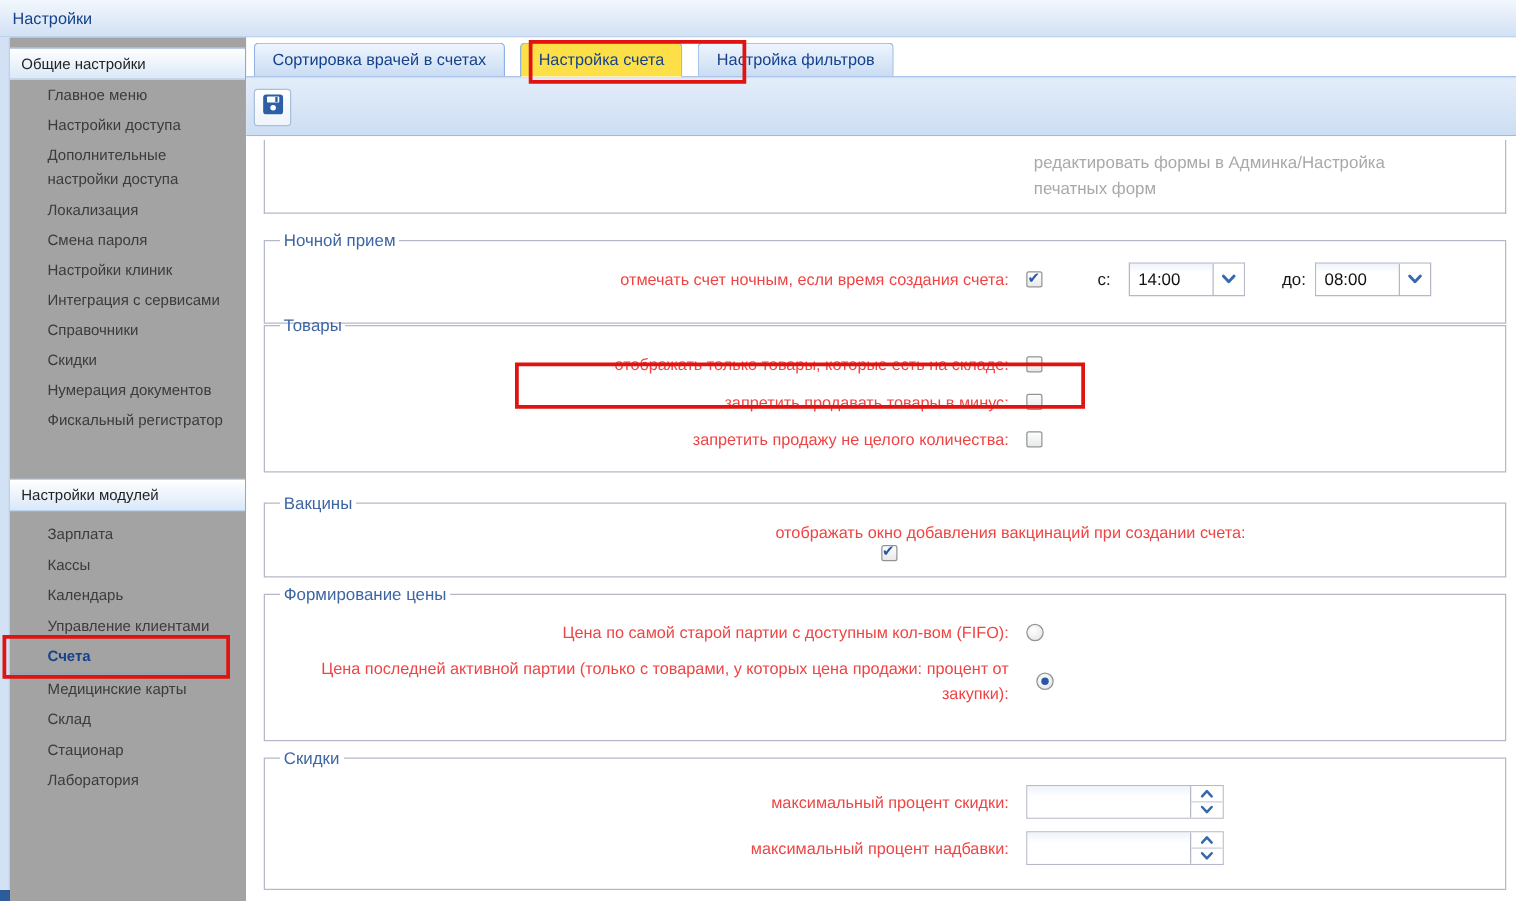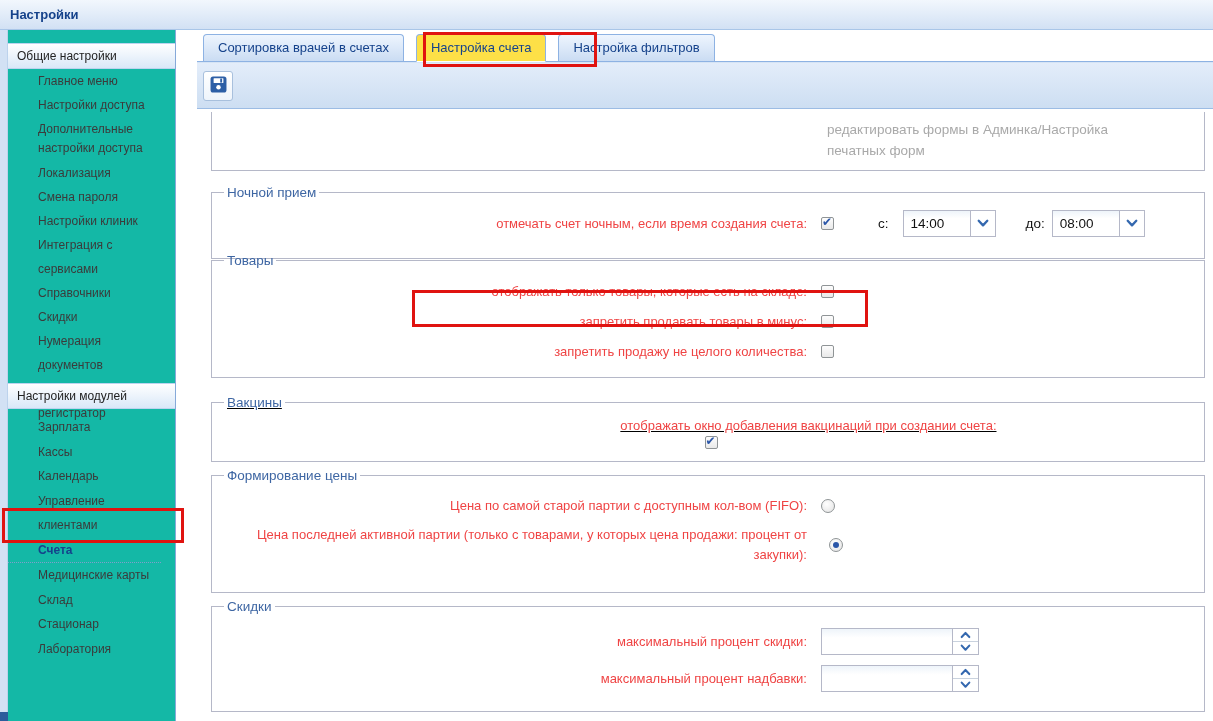--- a/index.html
+++ b/index.html
@@ -2,30 +2,30 @@
 <html><head>
 <meta charset="utf-8">
 <style>
   html,body{margin:0;padding:0;}
   .page{position:relative;width:1213px;height:721px;background:#ffffff;
         font-family:"Liberation Sans",sans-serif;overflow:hidden;}
 
   
   .titlebar{position:absolute;left:0;top:0;width:1213px;height:30px;box-sizing:border-box;
             background:linear-gradient(#f2f7fd,#d2e1f4);border-bottom:1px solid #a9c6e8;}
-  .titlebar .title{position:absolute;left:10px;top:7px;font-size:13px;font-weight:bold;color:#15428b;}
+  .titlebar .title{position:absolute;left:10px;top:7px;font-size:13px;font-weight:normal;color:#15428b;}
 
   
   .left-strip{position:absolute;left:0;top:30px;width:8px;height:683px;background:#d2e1f4;
               border-right:1px solid #bcd2ec;box-sizing:border-box;}
   .corner-block{position:absolute;left:0;top:712px;width:9px;height:9px;background:#2c5c9c;}
 
   
-  .sidebar{position:absolute;left:8px;top:30px;width:168px;height:691px;background:#14b8a6;
-           border-right:1px solid #86a9d9;box-sizing:border-box;padding-top:13px;}
+  .sidebar{position:absolute;left:8px;top:30px;width:189px;height:691px;background:#a3a3a3;
+           border-right:1px solid #86a9d9;box-sizing:border-box;padding-top:8px;}
   .acc-header{height:26px;line-height:25px;box-sizing:border-box;cursor:pointer;
               background:linear-gradient(#ffffff,#d9e8f8);
               border-top:1px solid #bdd4ef;border-bottom:1px solid #bdd4ef;
               padding-left:9px;font-size:12px;color:#232323;}
   .acc-item{padding:0 8px 0 30px;line-height:24px;font-size:12px;color:#3b3b3b;cursor:pointer;}
   .acc-item.two-line{line-height:19px;padding-top:3px;padding-bottom:3px;}
   .acc-item.checked{font-weight:bold;color:#15428b;border-bottom:1px dotted #7e9fcc;margin-right:14px;}
   .group2{position:absolute;top:353px;left:0;right:0;}
   .group2 .acc-item{line-height:24.5px;}
   .group2 .acc-items{padding-top:6px;}
@@ -50,21 +50,21 @@
 
   .formbody{position:absolute;left:0;top:79px;width:100%;height:612px;background:#fff;}
 
   
   fieldset{position:absolute;left:14px;width:994px;box-sizing:border-box;margin:0;
            border:1px solid #b5b8c8;padding:2px 10px 4px;}
   legend{font-size:13.5px;color:#3e66a3;padding:0 3px;margin-left:2px;}
   .fs0{top:3px;height:59px;border-top:none;}
   .fs1{top:76px;height:74px;}
   .fs2{top:144px;height:125px;}
-  .fs3{top:286px;height:67px;text-decoration:underline;}
+  .fs3{top:286px;height:67px;}
   .fs4{top:359px;height:125px;}
   .fs5{top:490px;height:113px;}
 
   .hint{position:absolute;left:615px;top:7px;width:310px;font-size:13.5px;color:#a9a9a9;line-height:21px;}
 
   .row{display:flex;align-items:center;min-height:27px;}
   .lbl{width:585px;text-align:right;padding-right:8px;font-size:13px;color:#ef4444;
        flex-shrink:0;line-height:20px;}
   .inline-lbl{font-size:13.5px;color:#151515;}
 

